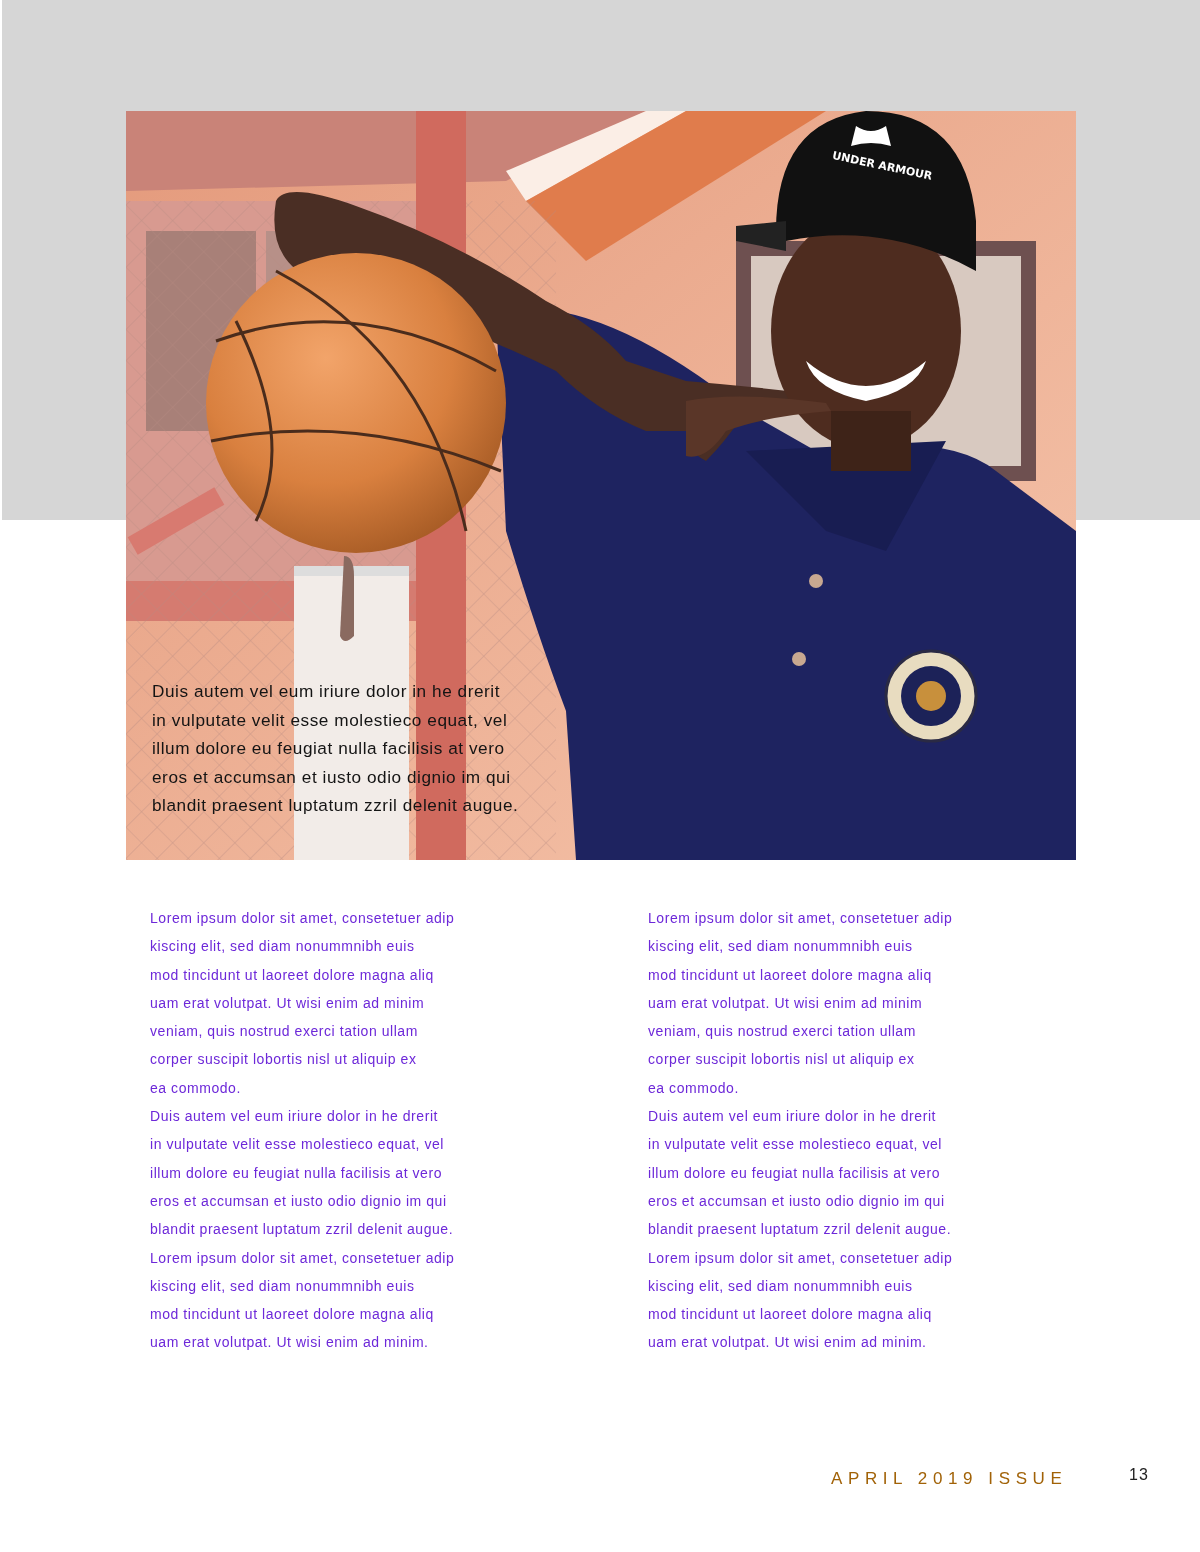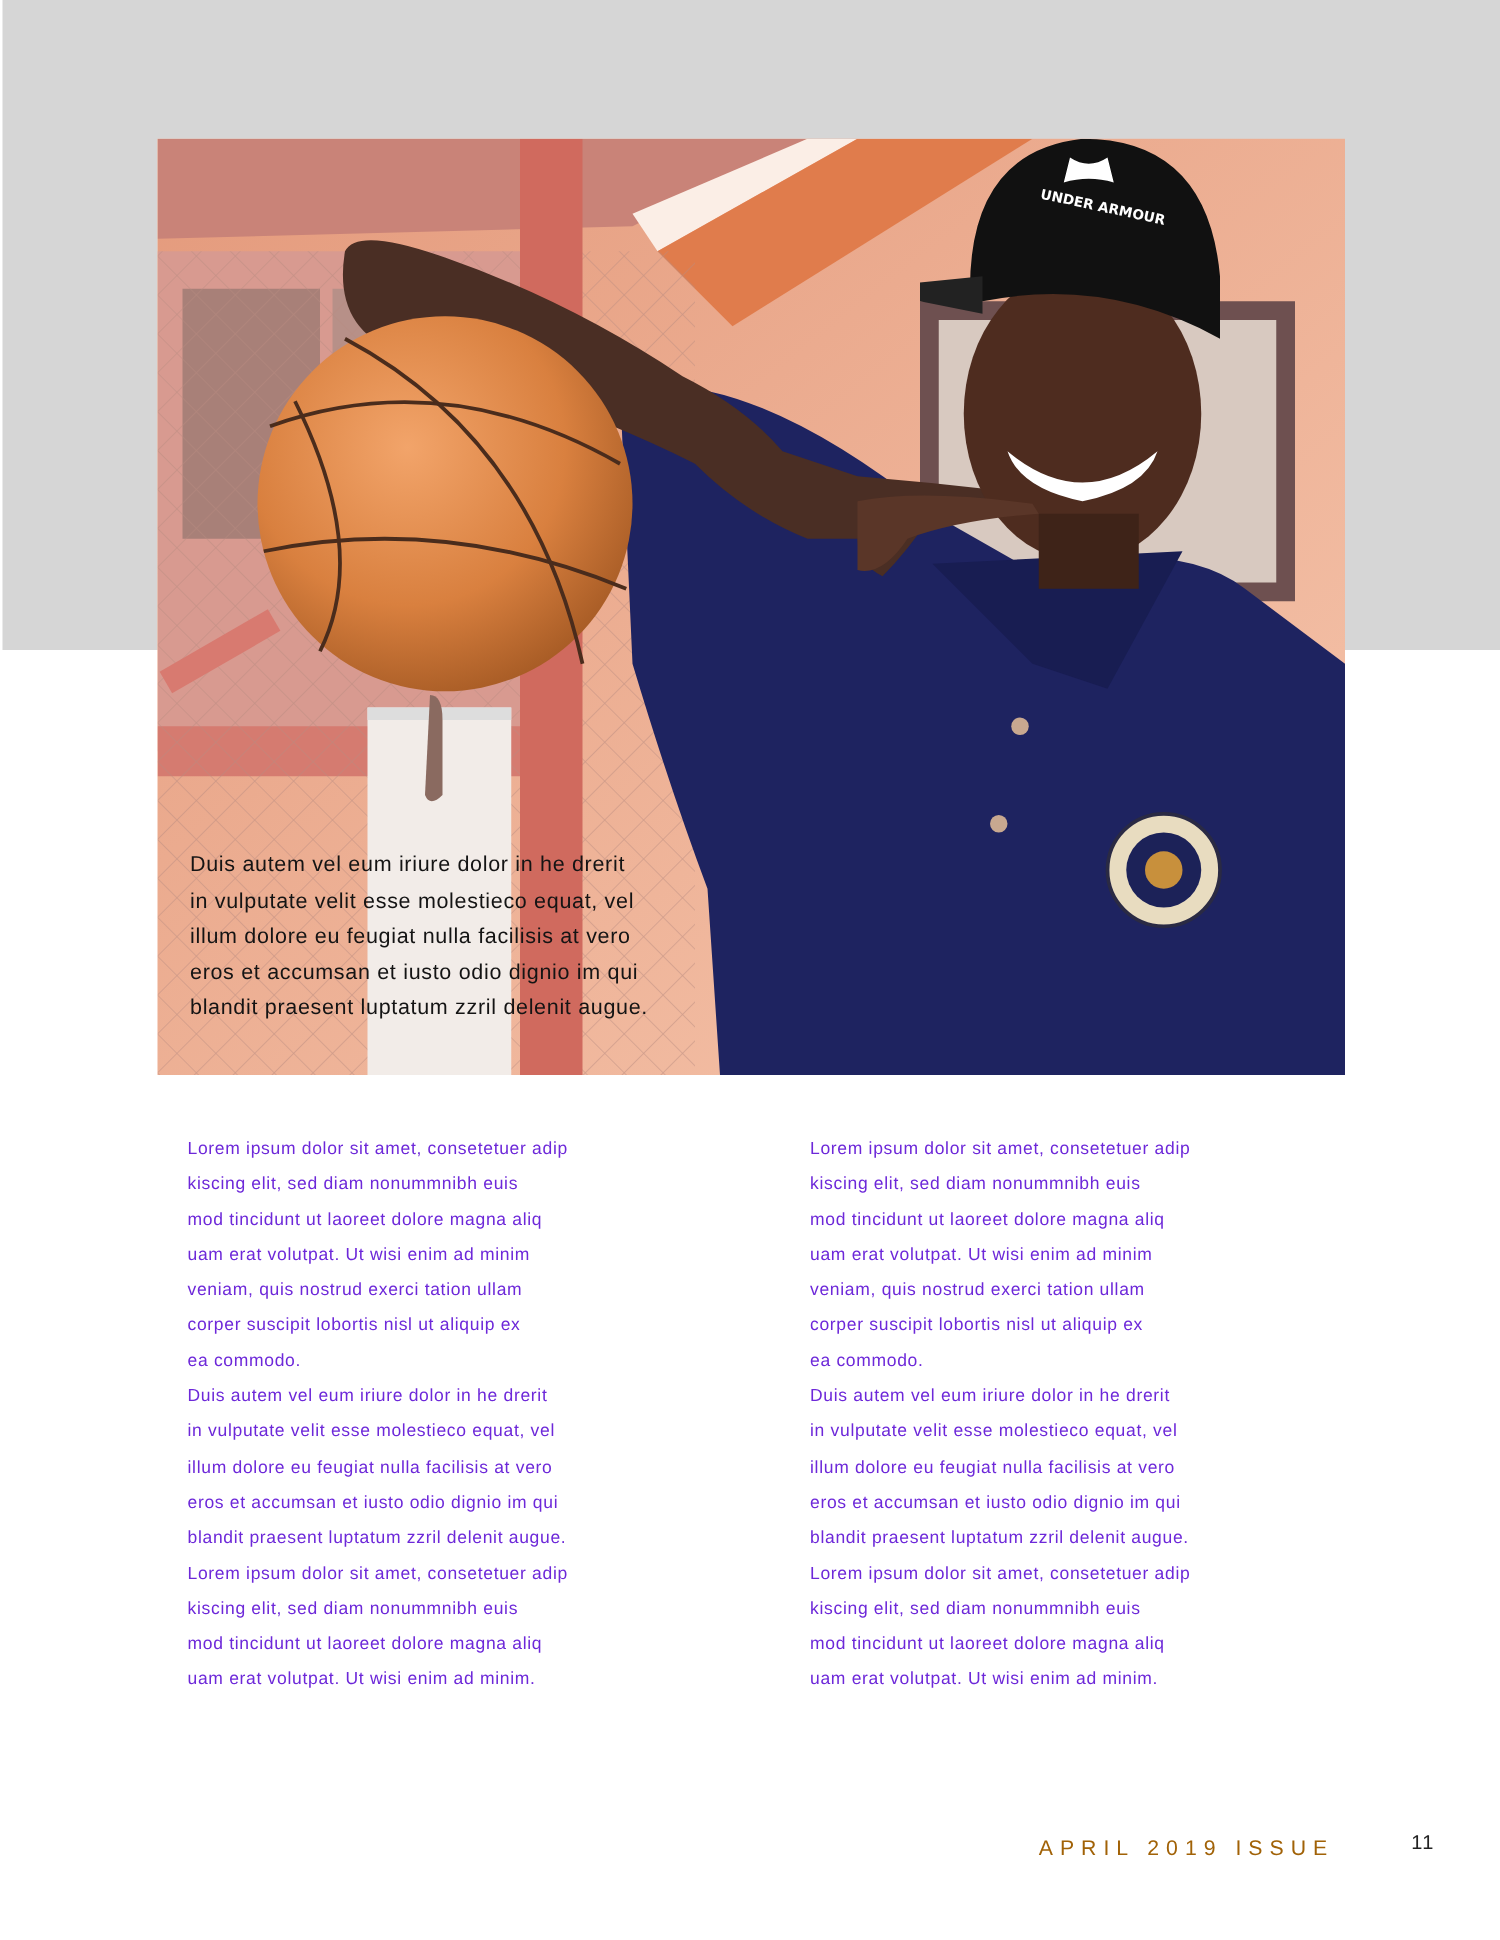--- a/index.html
+++ b/index.html
@@ -156,13 +156,13 @@
 illum dolore eu feugiat nulla facilisis at vero
 eros et accumsan et iusto odio dignio im qui
 blandit praesent luptatum zzril delenit augue.</p>
   <p>Lorem ipsum dolor sit amet, consetetuer adip
 kiscing elit, sed diam nonummnibh euis
 mod tincidunt ut laoreet dolore magna aliq
 uam erat volutpat. Ut wisi enim ad minim.</p>
 </div>
 
 <div class="footer-issue">APRIL 2019 ISSUE</div>
-<div class="footer-page">11</div>
+<div class="footer-page">13</div>
 
 </body></html>

